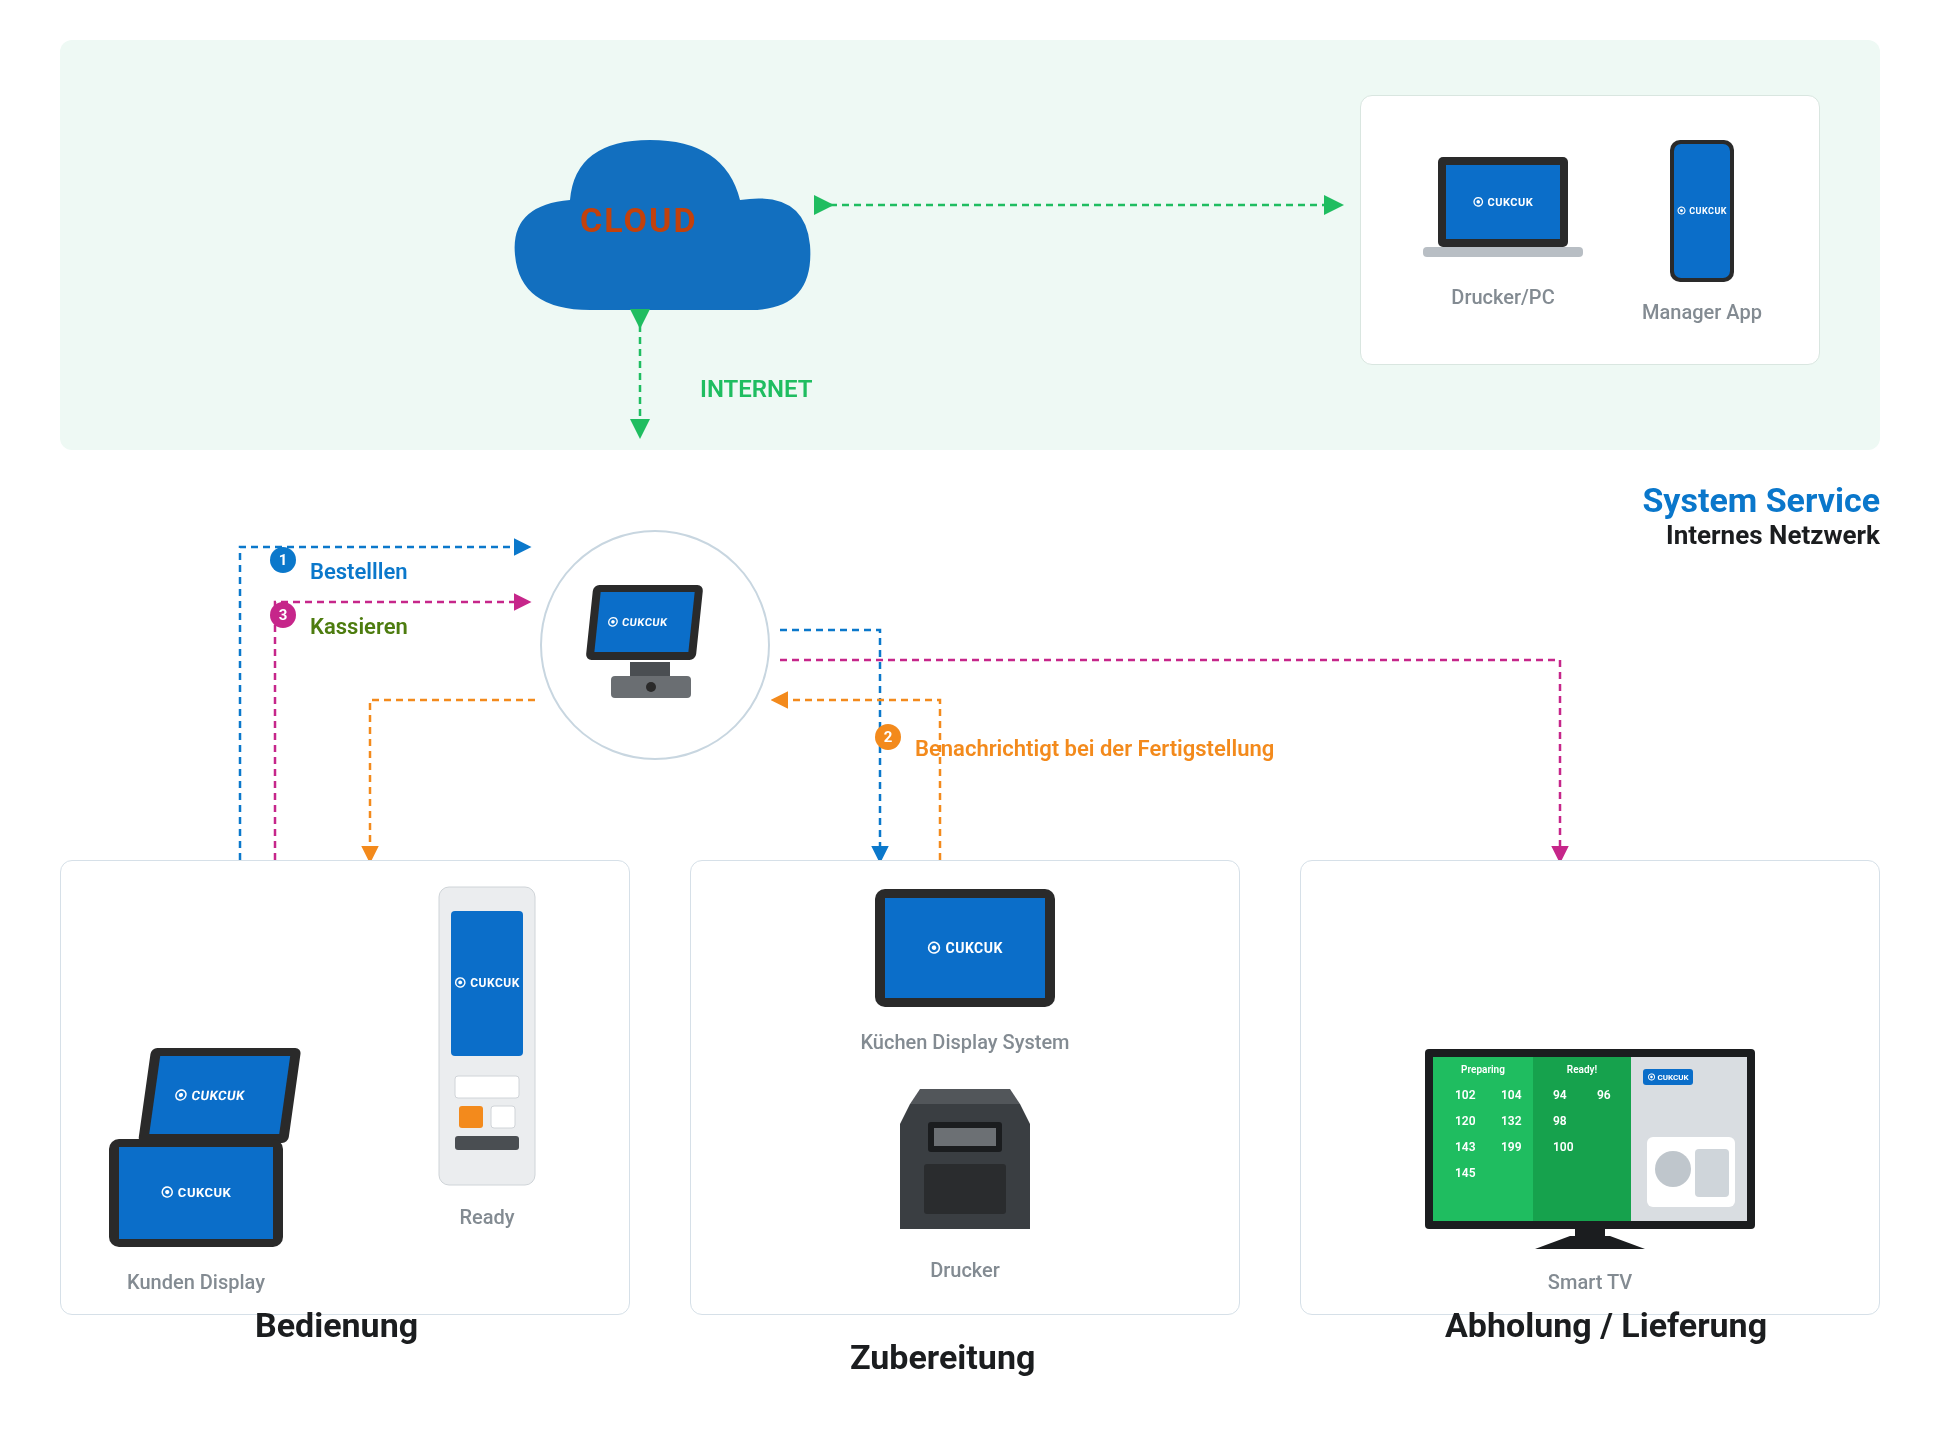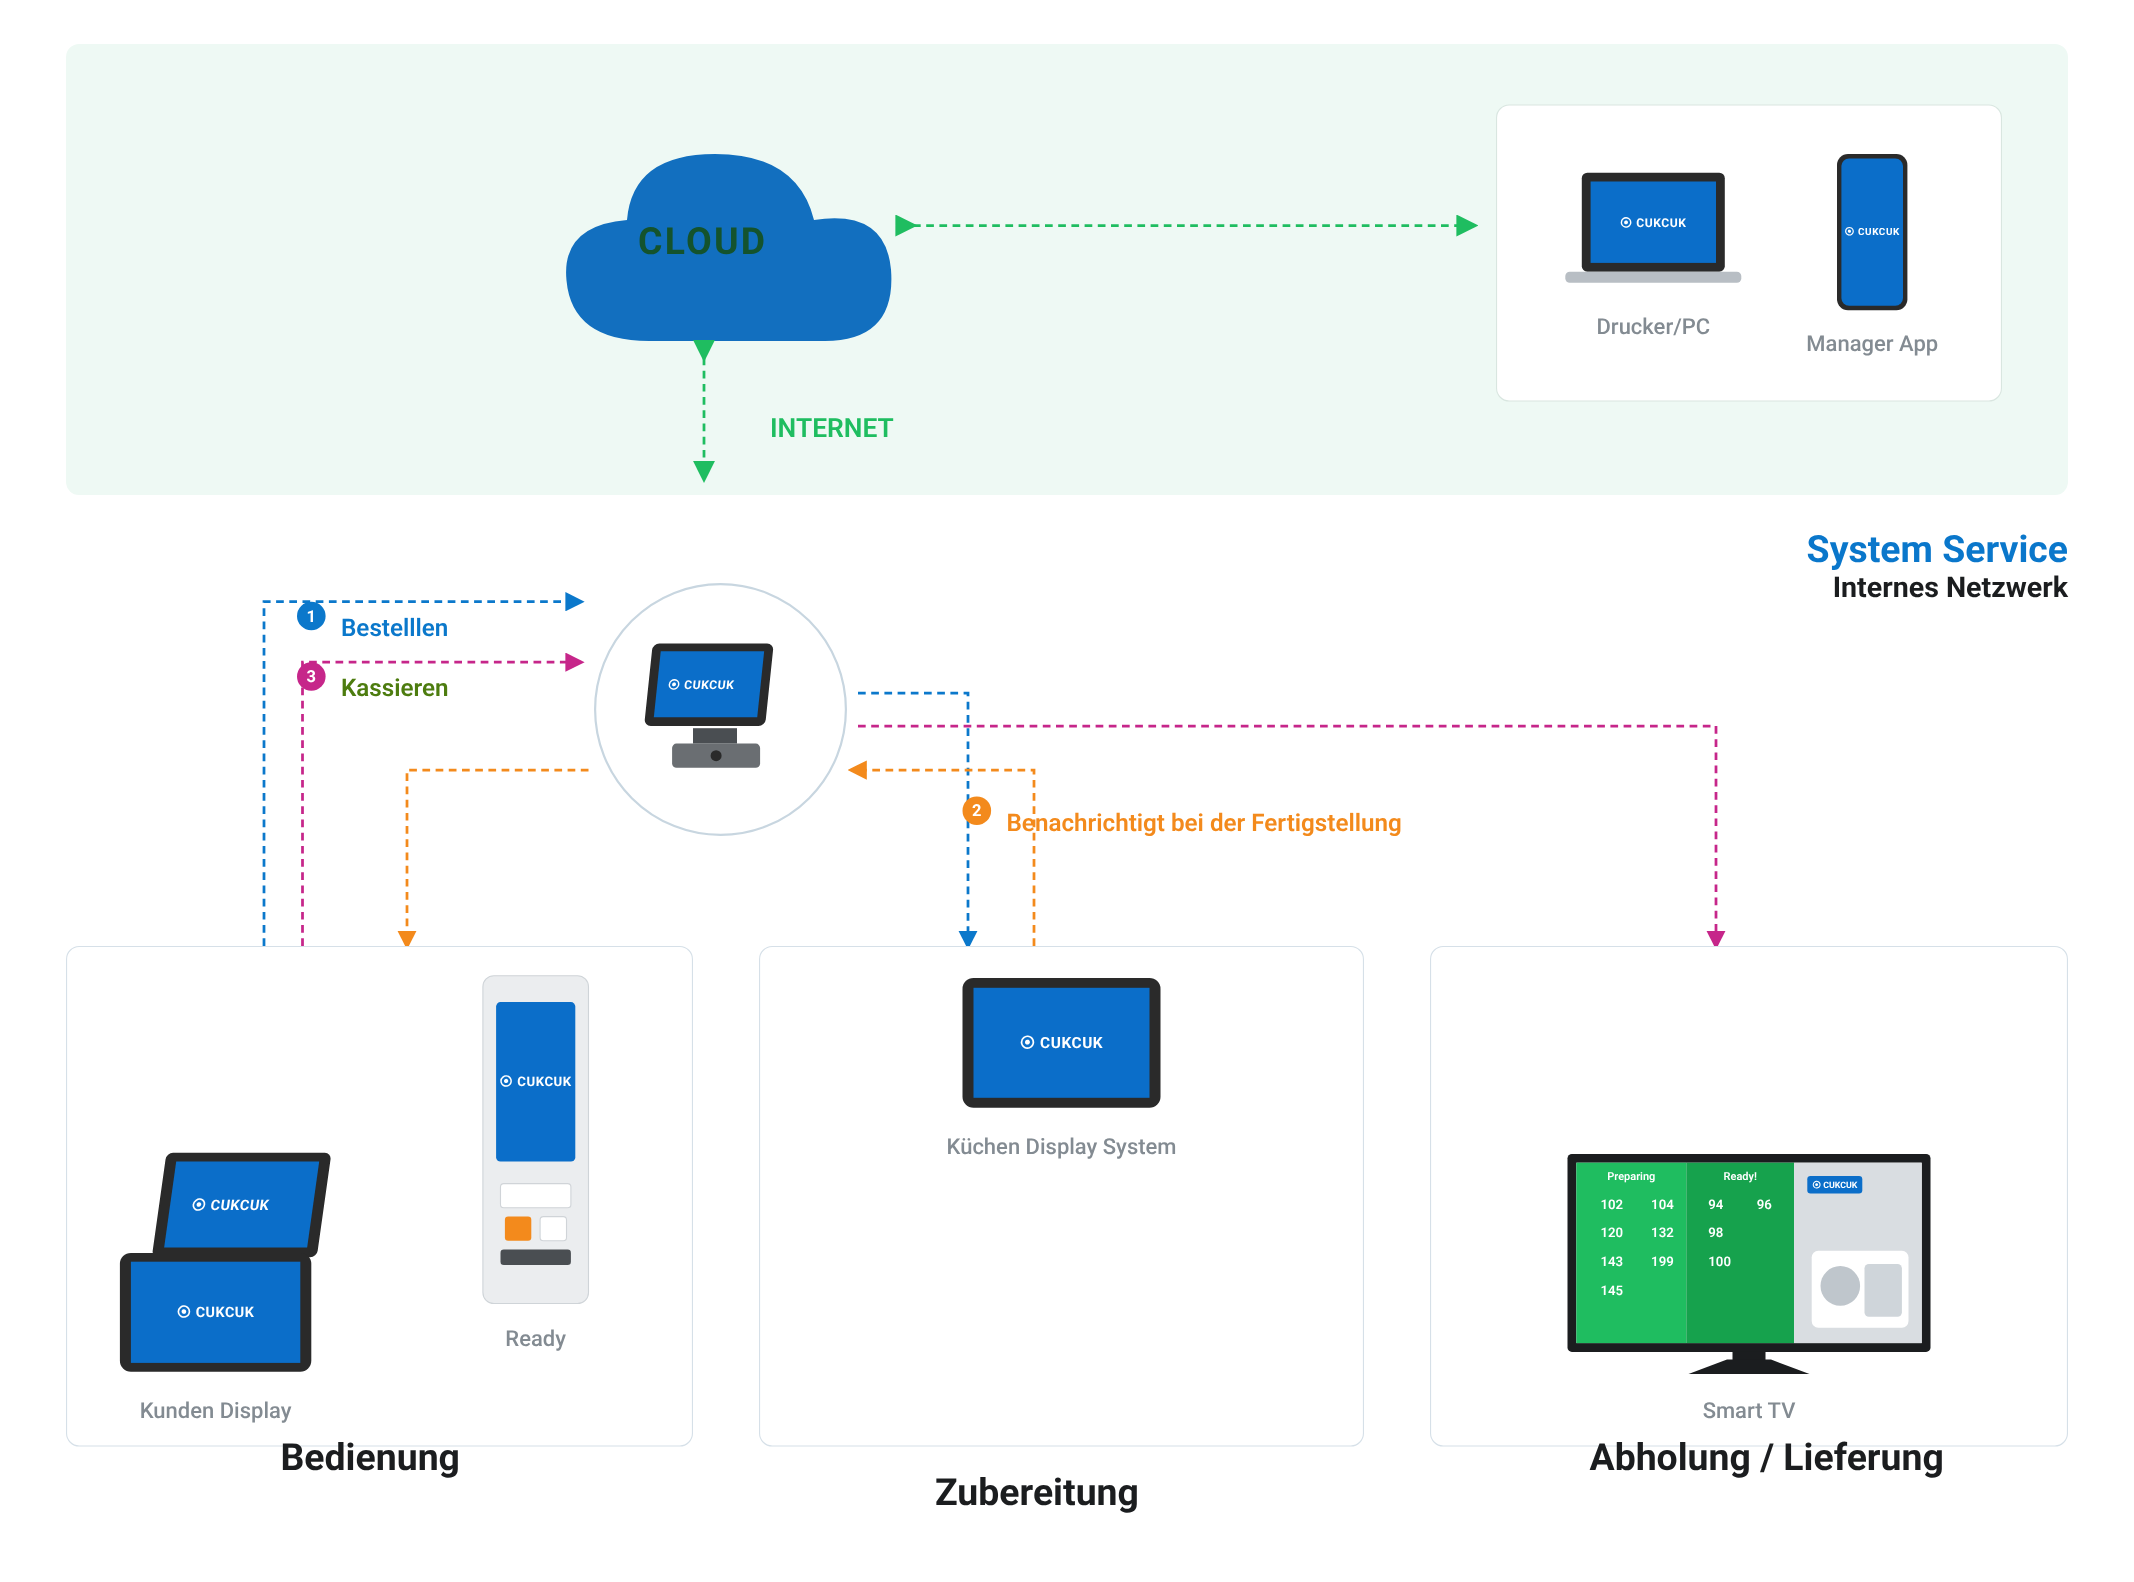--- a/index.html
+++ b/index.html
@@ -26,21 +26,21 @@
   width: 340px;
   height: 210px;
 }
 .cloud-blob {
   fill: #126fbf;
 }
 .cloud-text {
   position: absolute;
   left: 520px;
   top: 160px;
-  color: #14532d;
+  color: #c2410c;
   font-size: 34px;
   font-weight: 700;
   letter-spacing: 2px;
 }
 .internet-label {
   position: absolute;
   left: 640px;
   top: 335px;
   color: #1fbd60;
   font-size: 24px;
@@ -325,20 +325,30 @@
 
     <div class="box box-2">
       <div class="device">
         <svg width="200" height="135" viewBox="0 0 200 135">
           <rect x="10" y="8" width="180" height="118" rx="10" fill="#2a2a2a"></rect>
           <rect x="20" y="17" width="160" height="100" fill="#0b6ec9"></rect>
           <text class="brand" x="100" y="72" text-anchor="middle" style="font-size:14px">⦿ CUKCUK</text>
         </svg>
         <div class="device-label">Küchen Display System</div>
       </div>
+      <div class="device" style="margin-top:20px">
+        <svg width="170" height="170" viewBox="0 0 170 170">
+          <path d="M30 30 L140 30 L150 50 L150 155 L20 155 L20 50 Z" fill="#3a3e42"></path>
+          <path d="M30 30 L140 30 L130 15 L40 15 Z" fill="#52565a"></path>
+          <rect x="48" y="48" width="74" height="30" rx="3" fill="#1b1d1f"></rect>
+          <rect x="54" y="54" width="62" height="18" fill="#6c7074"></rect>
+          <rect x="44" y="90" width="82" height="50" rx="3" fill="#2a2c2e"></rect>
+        </svg>
+        <div class="device-label">Drucker</div>
+      </div>
     </div>
 
     <div class="box box-3">
       <div style="height:90px"></div>
       <div class="device">
         <svg width="350" height="215" viewBox="0 0 350 215">
           <rect x="10" y="8" width="330" height="180" rx="4" fill="#1b1d1f"></rect>
           <rect x="18" y="16" width="314" height="164" fill="#fff"></rect>
           <rect x="18" y="16" width="100" height="164" fill="#1fbd60"></rect>
           <rect x="118" y="16" width="98" height="164" fill="#16a24d"></rect>

